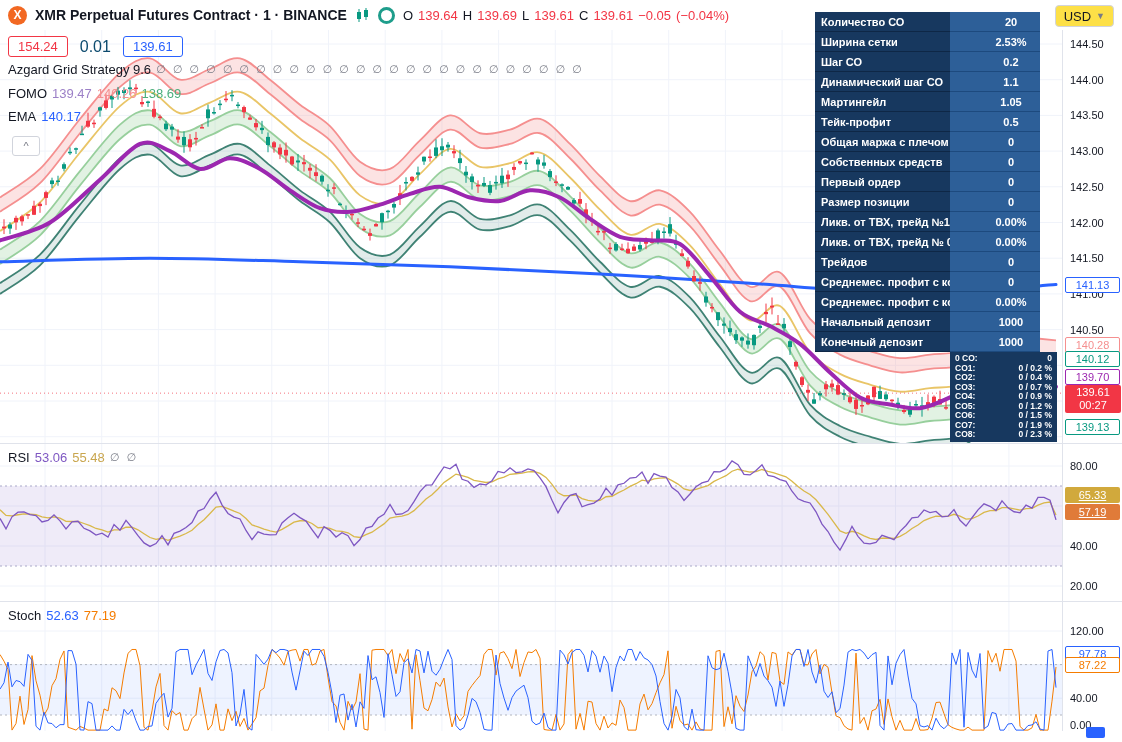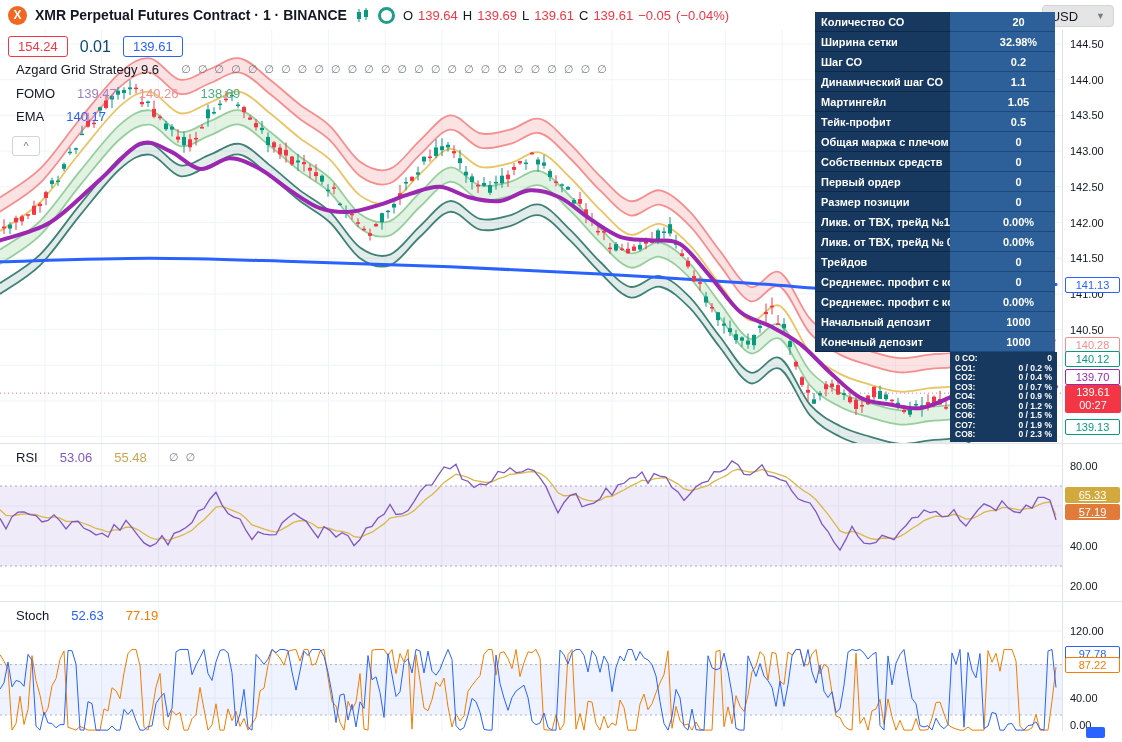--- a/index.html
+++ b/index.html
@@ -9,41 +9,41 @@
   .topbar{position:absolute;top:0;left:0;right:0;height:30px;background:#fff;display:flex;
           align-items:center;gap:8px;padding-left:8px;z-index:30;}
   .logo{width:19px;height:19px;border-radius:50%;background:#f26822;color:#fff;font-weight:bold;
         font-size:12px;display:flex;align-items:center;justify-content:center;}
   .title{font-size:14px;font-weight:700;white-space:nowrap;}
   .ring-icon{width:11px;height:11px;border:3px solid #1e9d8b;border-radius:50%;}
   .ohlc{font-size:13px;display:flex;gap:5px;white-space:nowrap;}
   .ohlc .k{color:#131722;}
   .ohlc .v{color:#f23645;}
   .usd{position:absolute;right:8px;top:5px;height:20px;padding:0 8px;border:1px solid #d1d4dc;
-       border-radius:4px;display:flex;align-items:center;gap:18px;font-size:13px;background:#e5e5e5;z-index:31;}
+       border-radius:4px;display:flex;align-items:center;gap:5px;font-size:13px;background:#fde047;z-index:31;}
   .caret{font-size:9px;color:#787b86;}
   
   .price-row{position:absolute;top:36px;left:8px;display:flex;align-items:center;gap:12px;z-index:20;}
   .pbox{border:1px solid;border-radius:3px;padding:2px 9px;font-size:13px;background:#fff;}
   .pbox.sell{border-color:#f23645;color:#f23645;}
   .pbox.buy{border-color:#2962ff;color:#2962ff;}
   .spread{color:#0c4a6e;font-size:16px;}
   
-  .legend{position:absolute;left:8px;z-index:20;font-size:13px;display:flex;gap:22px;align-items:center;white-space:nowrap;margin-left:8px;}
+  .legend{position:absolute;left:8px;z-index:20;font-size:13px;display:flex;gap:5px;align-items:center;white-space:nowrap;}
   .phi{color:#787b86;font-size:11px;letter-spacing:2px;}
   .lg-name{color:#131722;}
   .collapse-btn{position:absolute;left:12px;top:136px;width:26px;height:18px;border:1px solid #d1d4dc;
        border-radius:3px;background:#fff;color:#787b86;font-size:11px;display:flex;align-items:center;
        justify-content:center;z-index:20;}
   
   .panel{position:absolute;left:815px;top:12px;width:240px;z-index:35;font-size:11px;font-weight:700;color:#fff;}
   .prow{display:flex;height:20px;}
   .prow .pl{width:135px;background:#17385f;display:flex;align-items:center;padding-left:6px;
             border-bottom:1px solid #0e2746;box-sizing:border-box;overflow:hidden;white-space:nowrap;}
-  .prow .pv{width:105px;background:#2d5f98;display:flex;align-items:center;justify-content:center;
+  .prow .pv{width:90px;background:#2d5f98;display:flex;align-items:center;justify-content:center;
             border-bottom:1px solid #1d4a7e;box-sizing:border-box;padding-left:32px;}
   .co{position:absolute;left:950px;top:352px;width:107px;background:#17385f;z-index:34;color:#fff;
       font-size:8.5px;font-weight:700;padding:2px 5px;box-sizing:border-box;}
   .corow{display:flex;justify-content:space-between;height:9.5px;line-height:9.5px;}
   
   .axis{position:absolute;left:1062px;top:30px;width:60px;height:701px;background:#fff;
         border-left:1px solid #e0e3eb;z-index:15;box-sizing:border-box;}
   .tick{position:absolute;left:7px;font-size:11px;color:#131722;white-space:nowrap;}
   .plabel{position:absolute;left:2px;width:55px;height:16px;line-height:14px;text-align:center;font-size:11px;
           border:1px solid;border-radius:2px;background:#fff;box-sizing:border-box;}
@@ -619,21 +619,21 @@
   <span style="color:#f57c00">77.19</span>
 </div>
 
 <div class="panel" id="panel-rows">
     <div class="prow">
       <div class="pl">Количество СО</div>
       <div class="pv">20</div>
     </div>
     <div class="prow">
       <div class="pl">Ширина сетки</div>
-      <div class="pv">32.98%</div>
+      <div class="pv">2.53%</div>
     </div>
     <div class="prow">
       <div class="pl">Шаг СО</div>
       <div class="pv">0.2</div>
     </div>
     <div class="prow">
       <div class="pl">Динамический шаг СО</div>
       <div class="pv">1.1</div>
     </div>
     <div class="prow">

